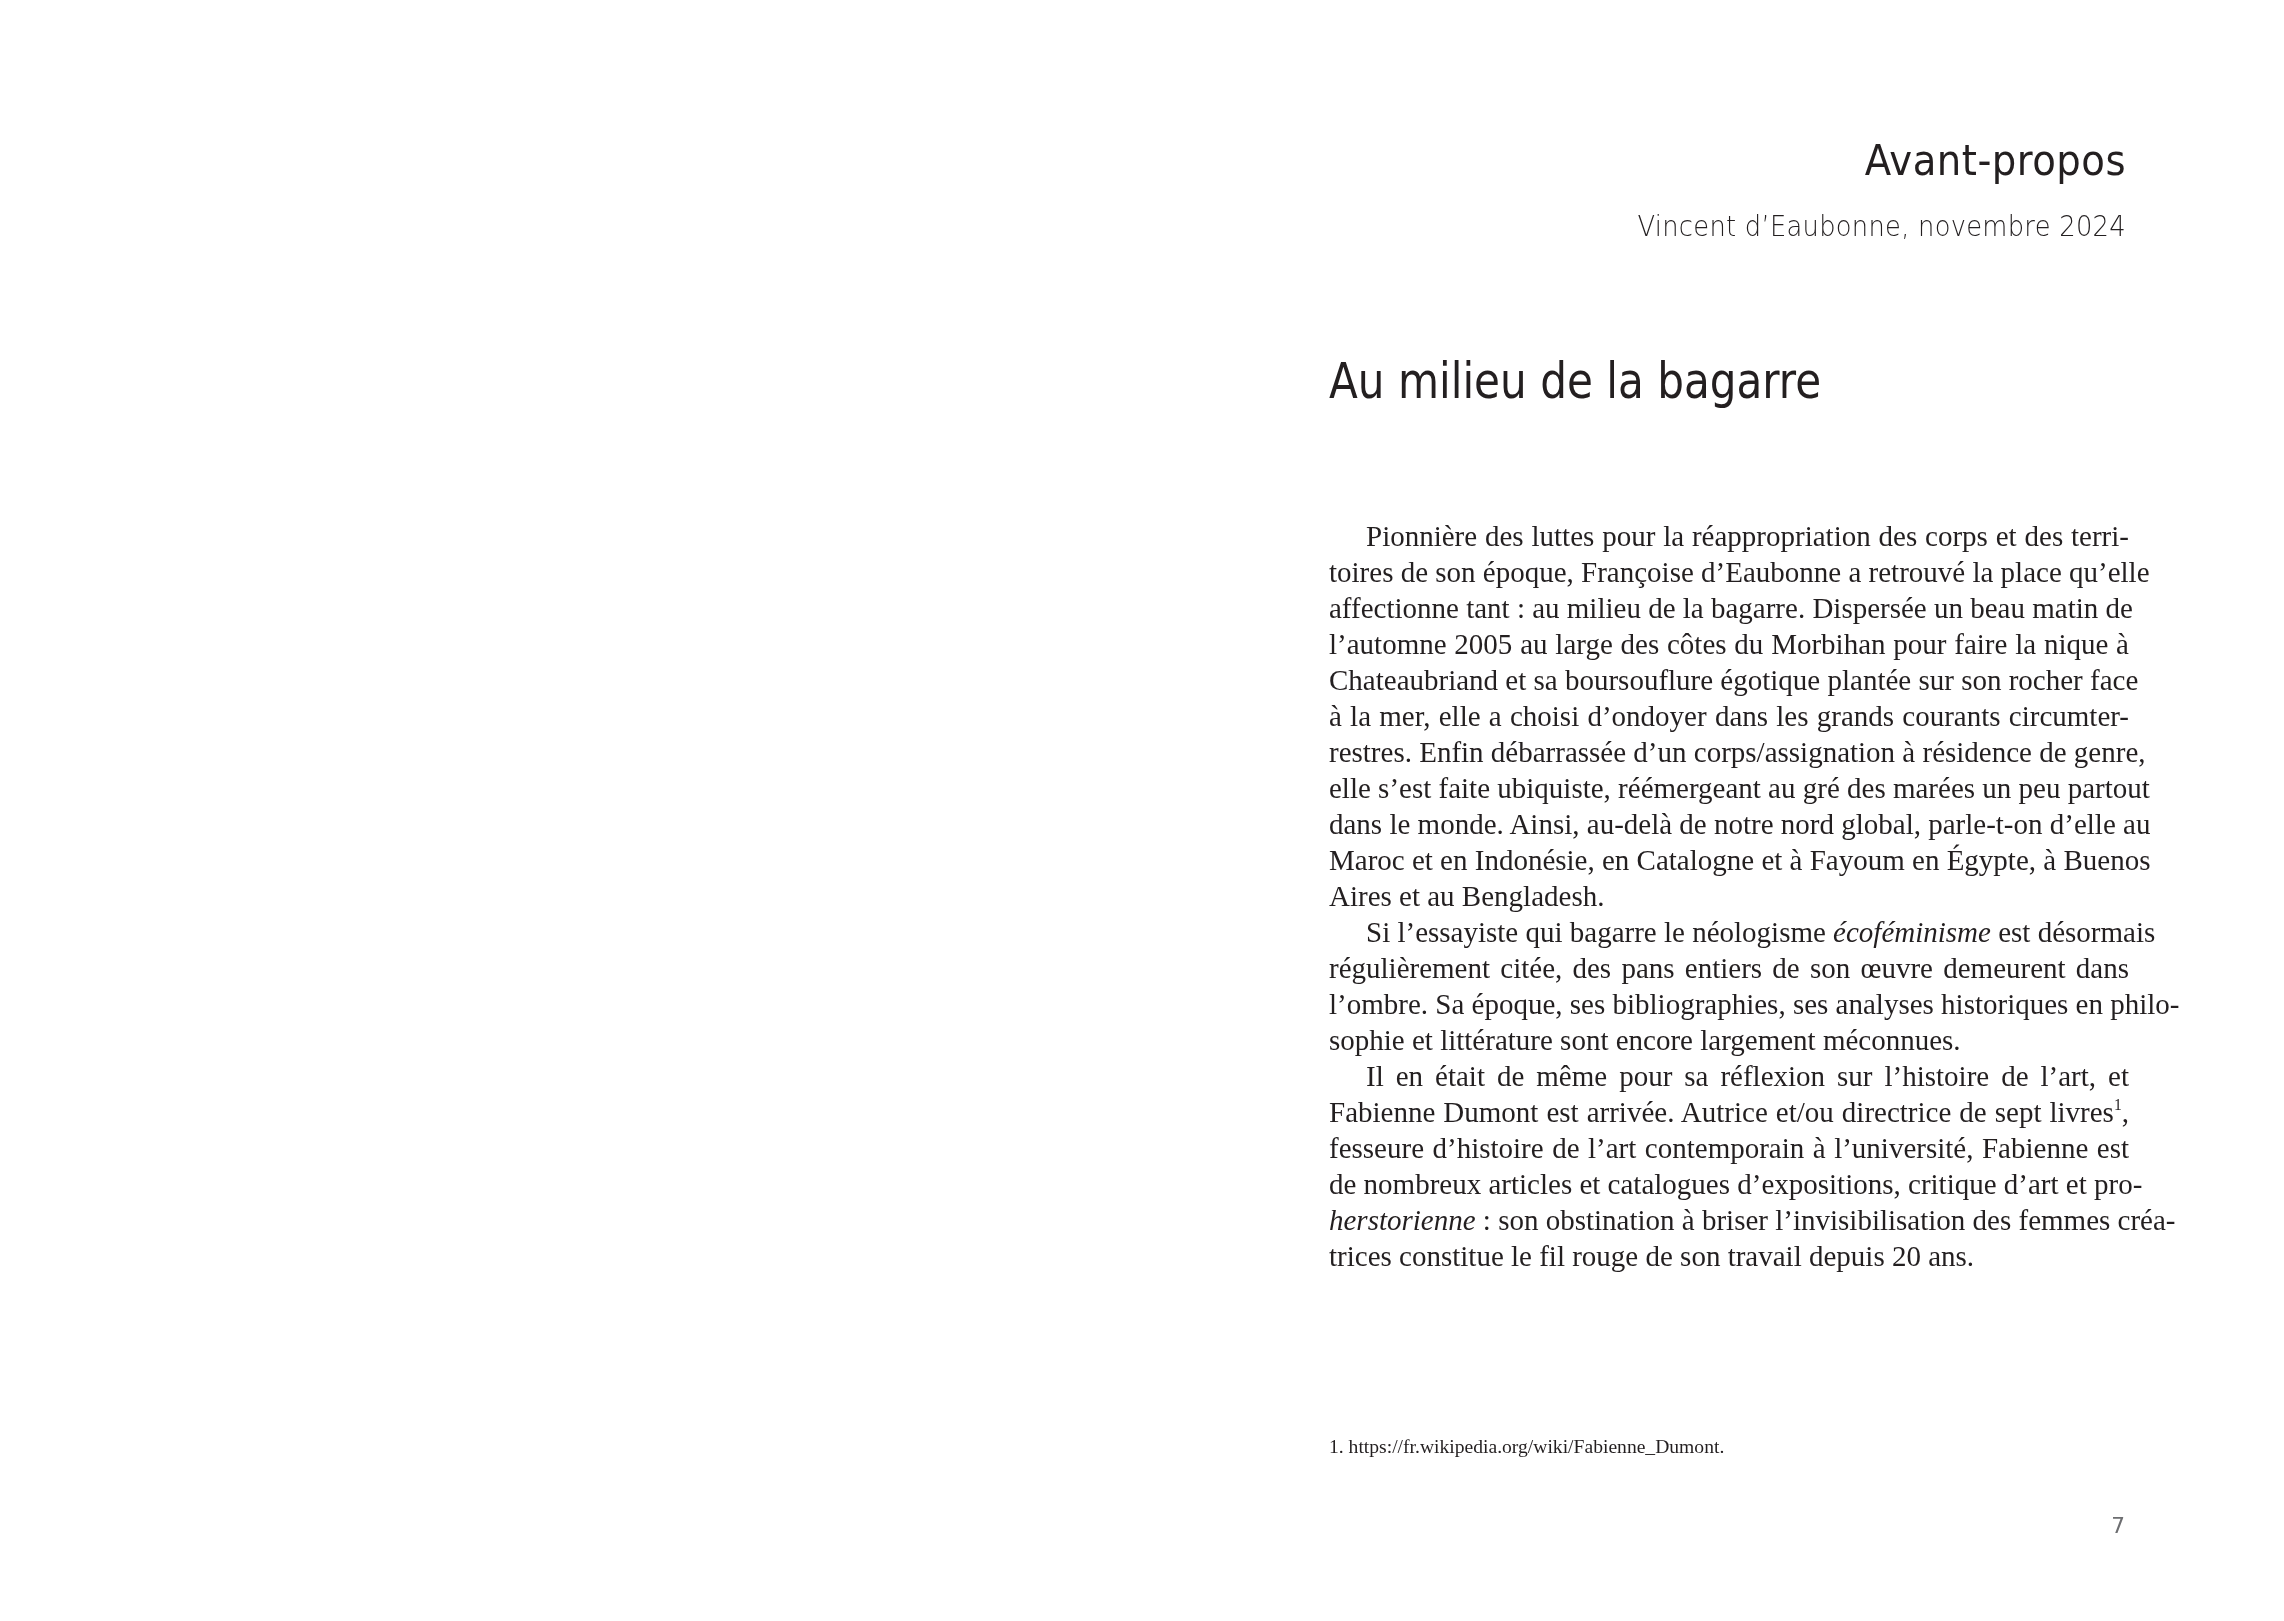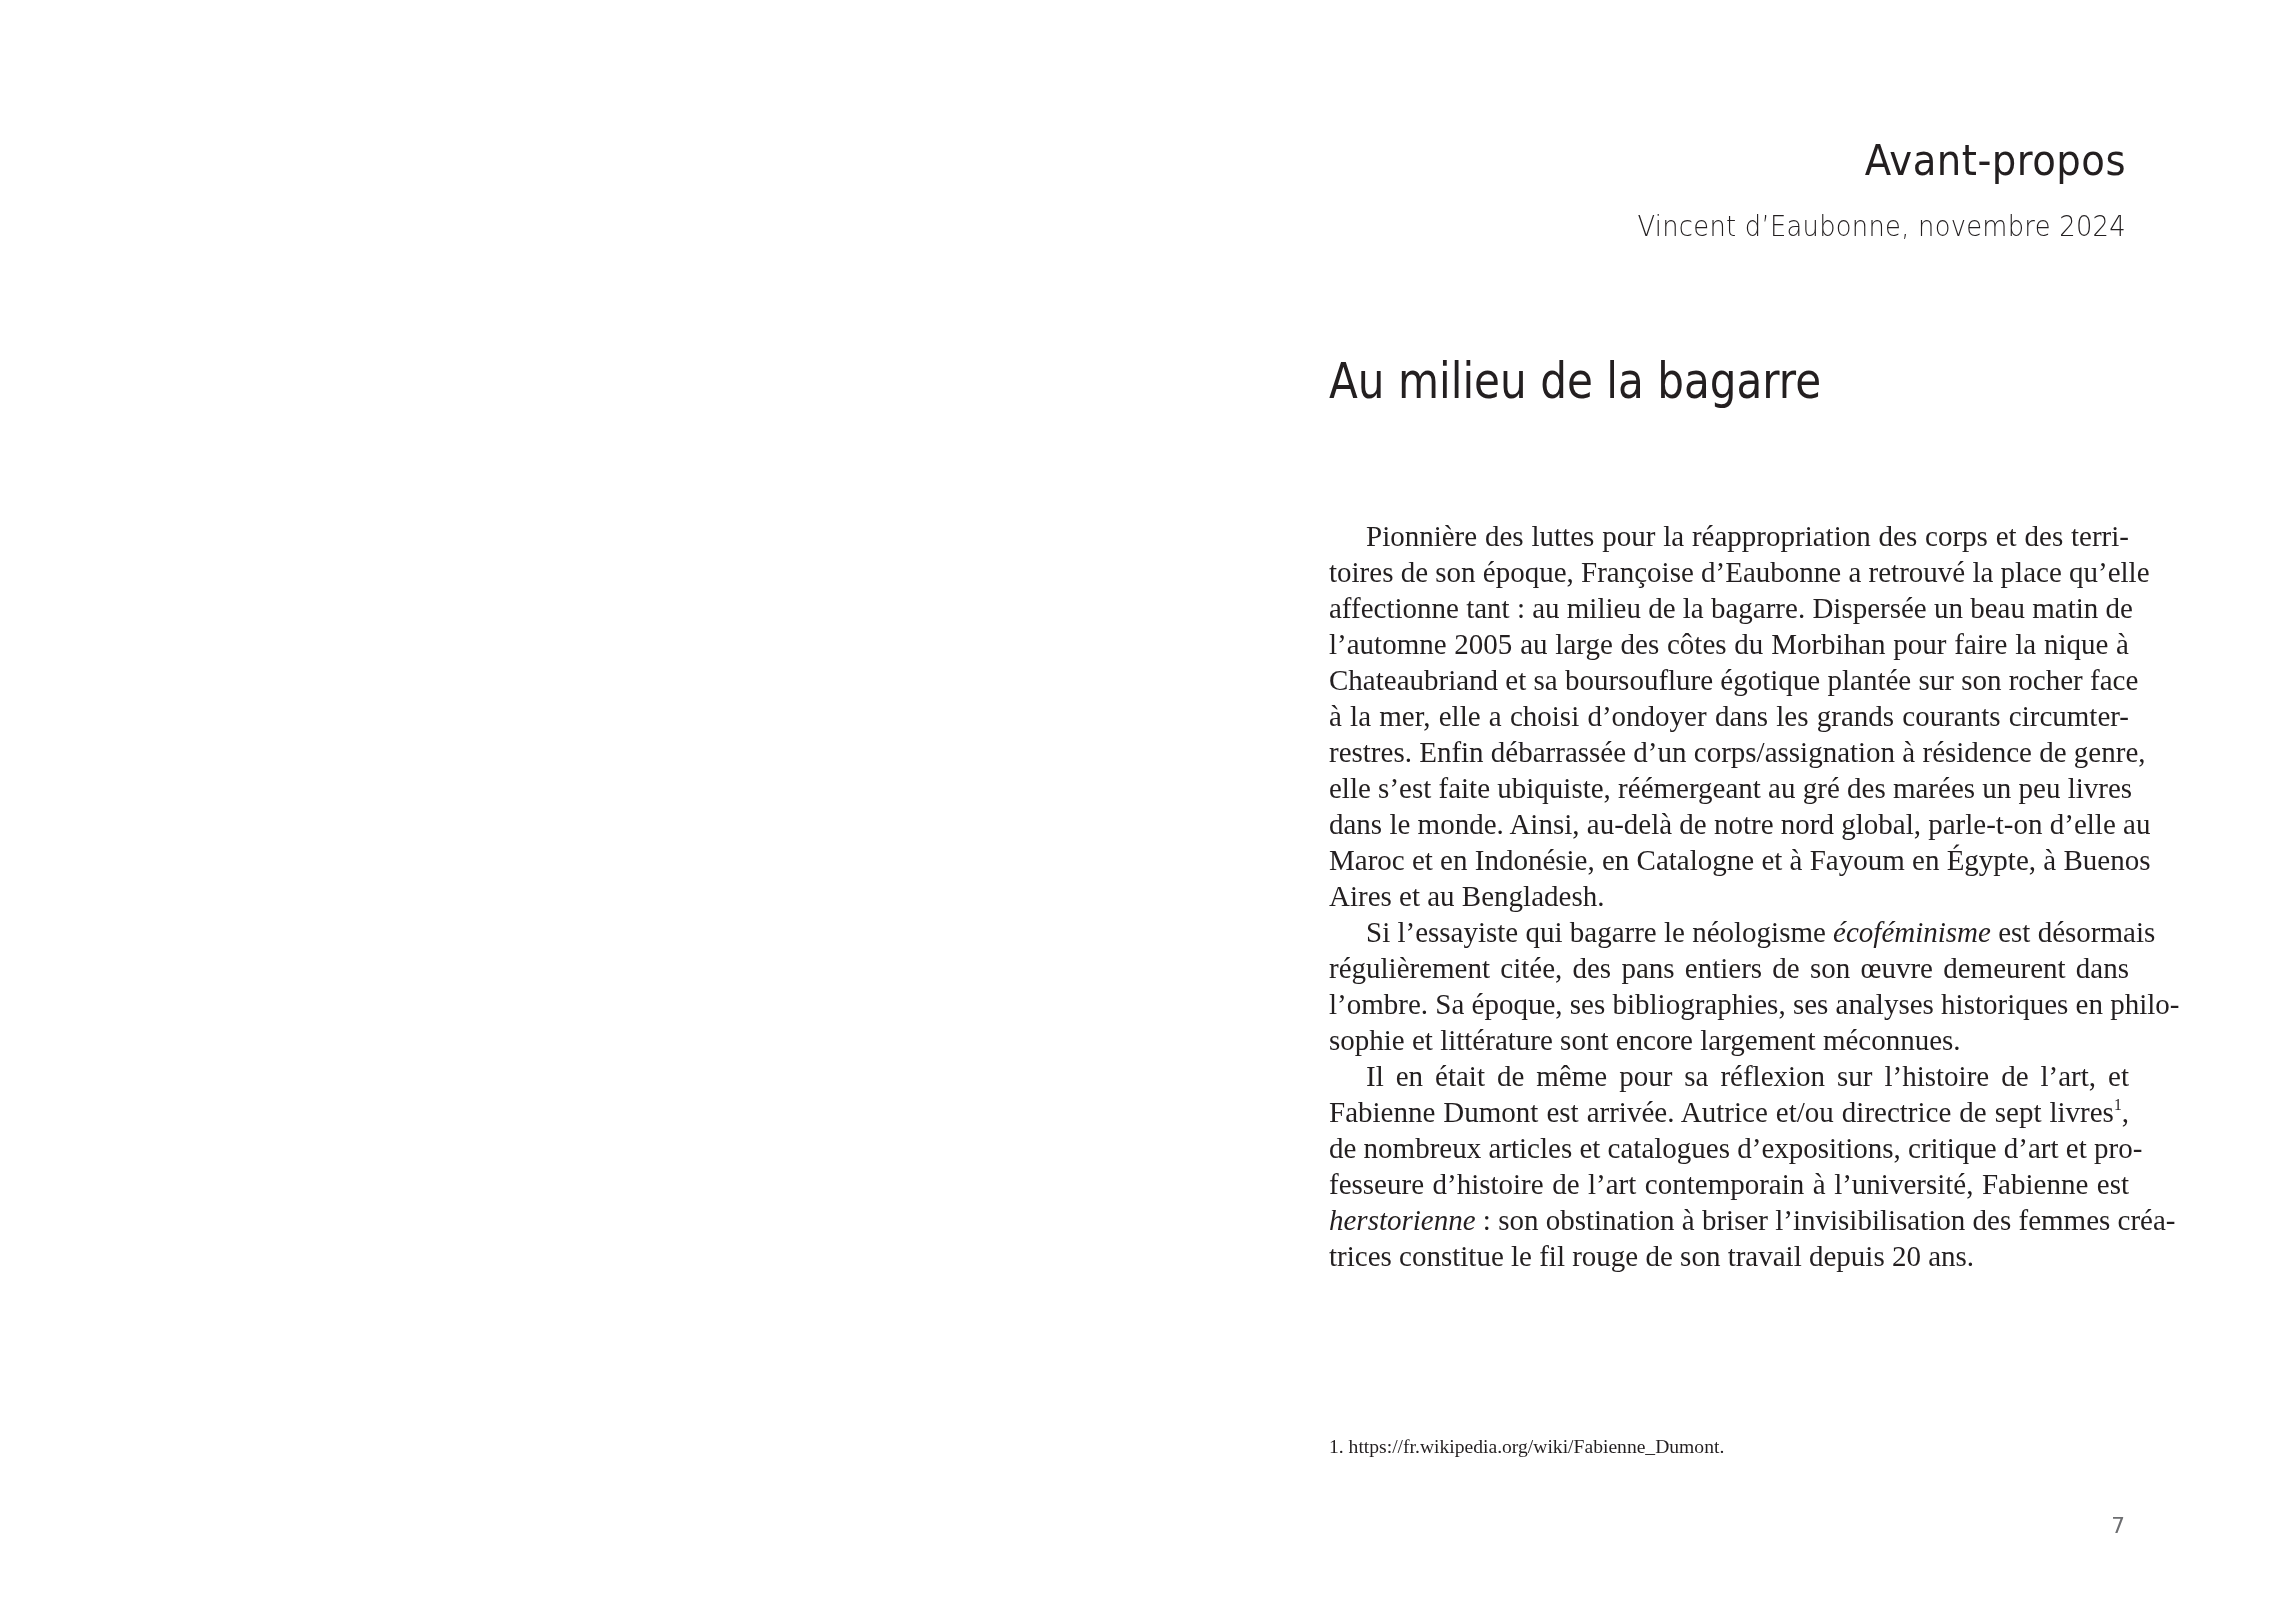--- a/index.html
+++ b/index.html
@@ -147,38 +147,38 @@
     <div class="body-text serif">
 
       <div>
         <span class="line indent">Pionnière des luttes pour la réappropriation des corps et des terri-</span>
         <span class="line">toires de son époque, Françoise d’Eaubonne a retrouvé la place qu’elle</span>
         <span class="line">affectionne tant : au milieu de la bagarre. Dispersée un beau matin de</span>
         <span class="line">l’automne 2005 au large des côtes du Morbihan pour faire la nique à</span>
         <span class="line">Chateaubriand et sa boursouflure égotique plantée sur son rocher face</span>
         <span class="line">à la mer, elle a choisi d’ondoyer dans les grands courants circumter-</span>
         <span class="line">restres. Enfin débarrassée d’un corps/assignation à résidence de genre,</span>
-        <span class="line">elle s’est faite ubiquiste, réémergeant au gré des marées un peu livres</span>
+        <span class="line">elle s’est faite ubiquiste, réémergeant au gré des marées un peu partout</span>
         <span class="line">dans le monde. Ainsi, au-delà de notre nord global, parle-t-on d’elle au</span>
         <span class="line">Maroc et en Indonésie, en Catalogne et à Fayoum en Égypte, à Buenos</span>
         <span class="line last">Aires et au Bengladesh.</span>
       </div>
 
       <div>
         <span class="line indent"><span>Si l’essayiste qui bagarre le néologisme </span><em>écoféminisme</em><span> est désormais</span></span>
         <span class="line">régulièrement citée, des pans entiers de son œuvre demeurent dans</span>
         <span class="line">l’ombre. Sa époque, ses bibliographies, ses analyses historiques en philo-</span>
         <span class="line last">sophie et littérature sont encore largement méconnues.</span>
       </div>
 
       <div>
         <span class="line indent">Il en était de même pour sa réflexion sur l’histoire de l’art, et</span>
         <span class="line"><span>Fabienne Dumont est arrivée. Autrice et/ou directrice de sept livres</span><sup class="footnote-ref">1</sup><span>,</span></span>
+        <span class="line">fesseure d’histoire de l’art contemporain à l’université, Fabienne est</span>
         <span class="line">de nombreux articles et catalogues d’expositions, critique d’art et pro-</span>
-        <span class="line">fesseure d’histoire de l’art contemporain à l’université, Fabienne est</span>
         <span class="line"><em>herstorienne</em><span> : son obstination à briser l’invisibilisation des femmes créa-</span></span>
         <span class="line last">trices constitue le fil rouge de son travail depuis 20 ans.</span>
       </div>
     </div>
 
     <div class="footnote serif">1. https://fr.wikipedia.org/wiki/Fabienne_Dumont.</div>
 
     <div class="page-number sans">7</div>
 
   </div>

